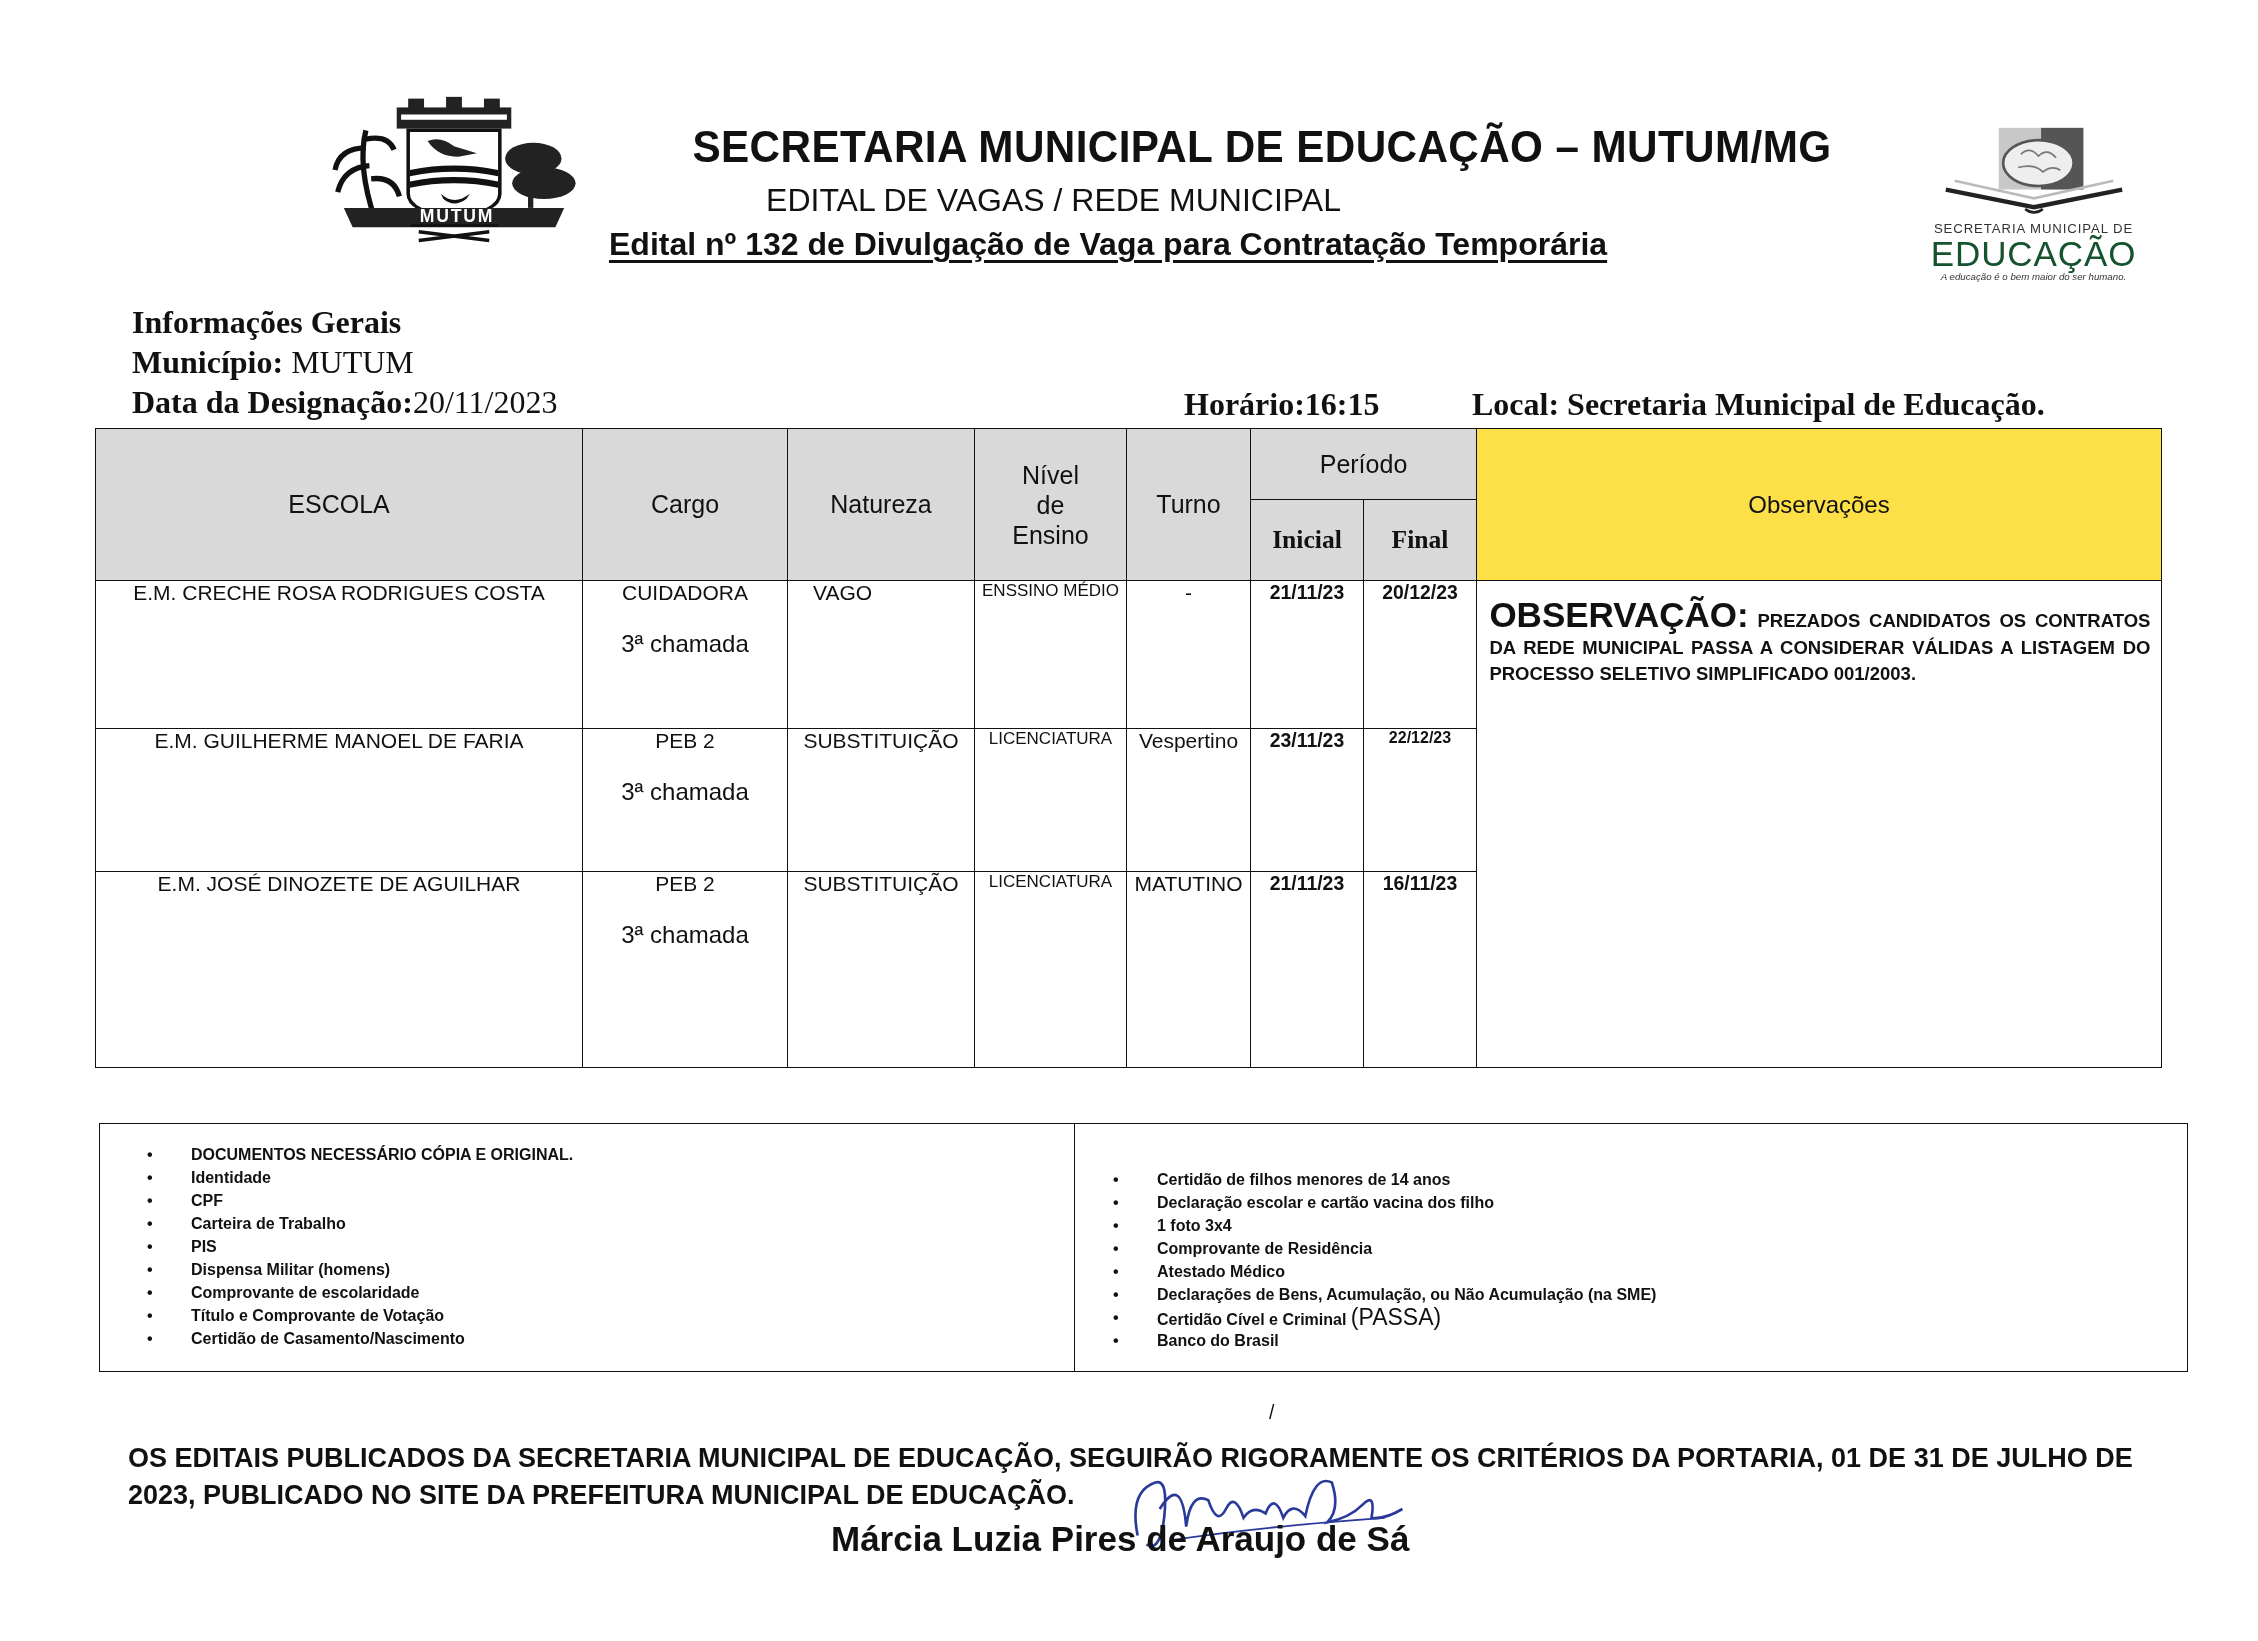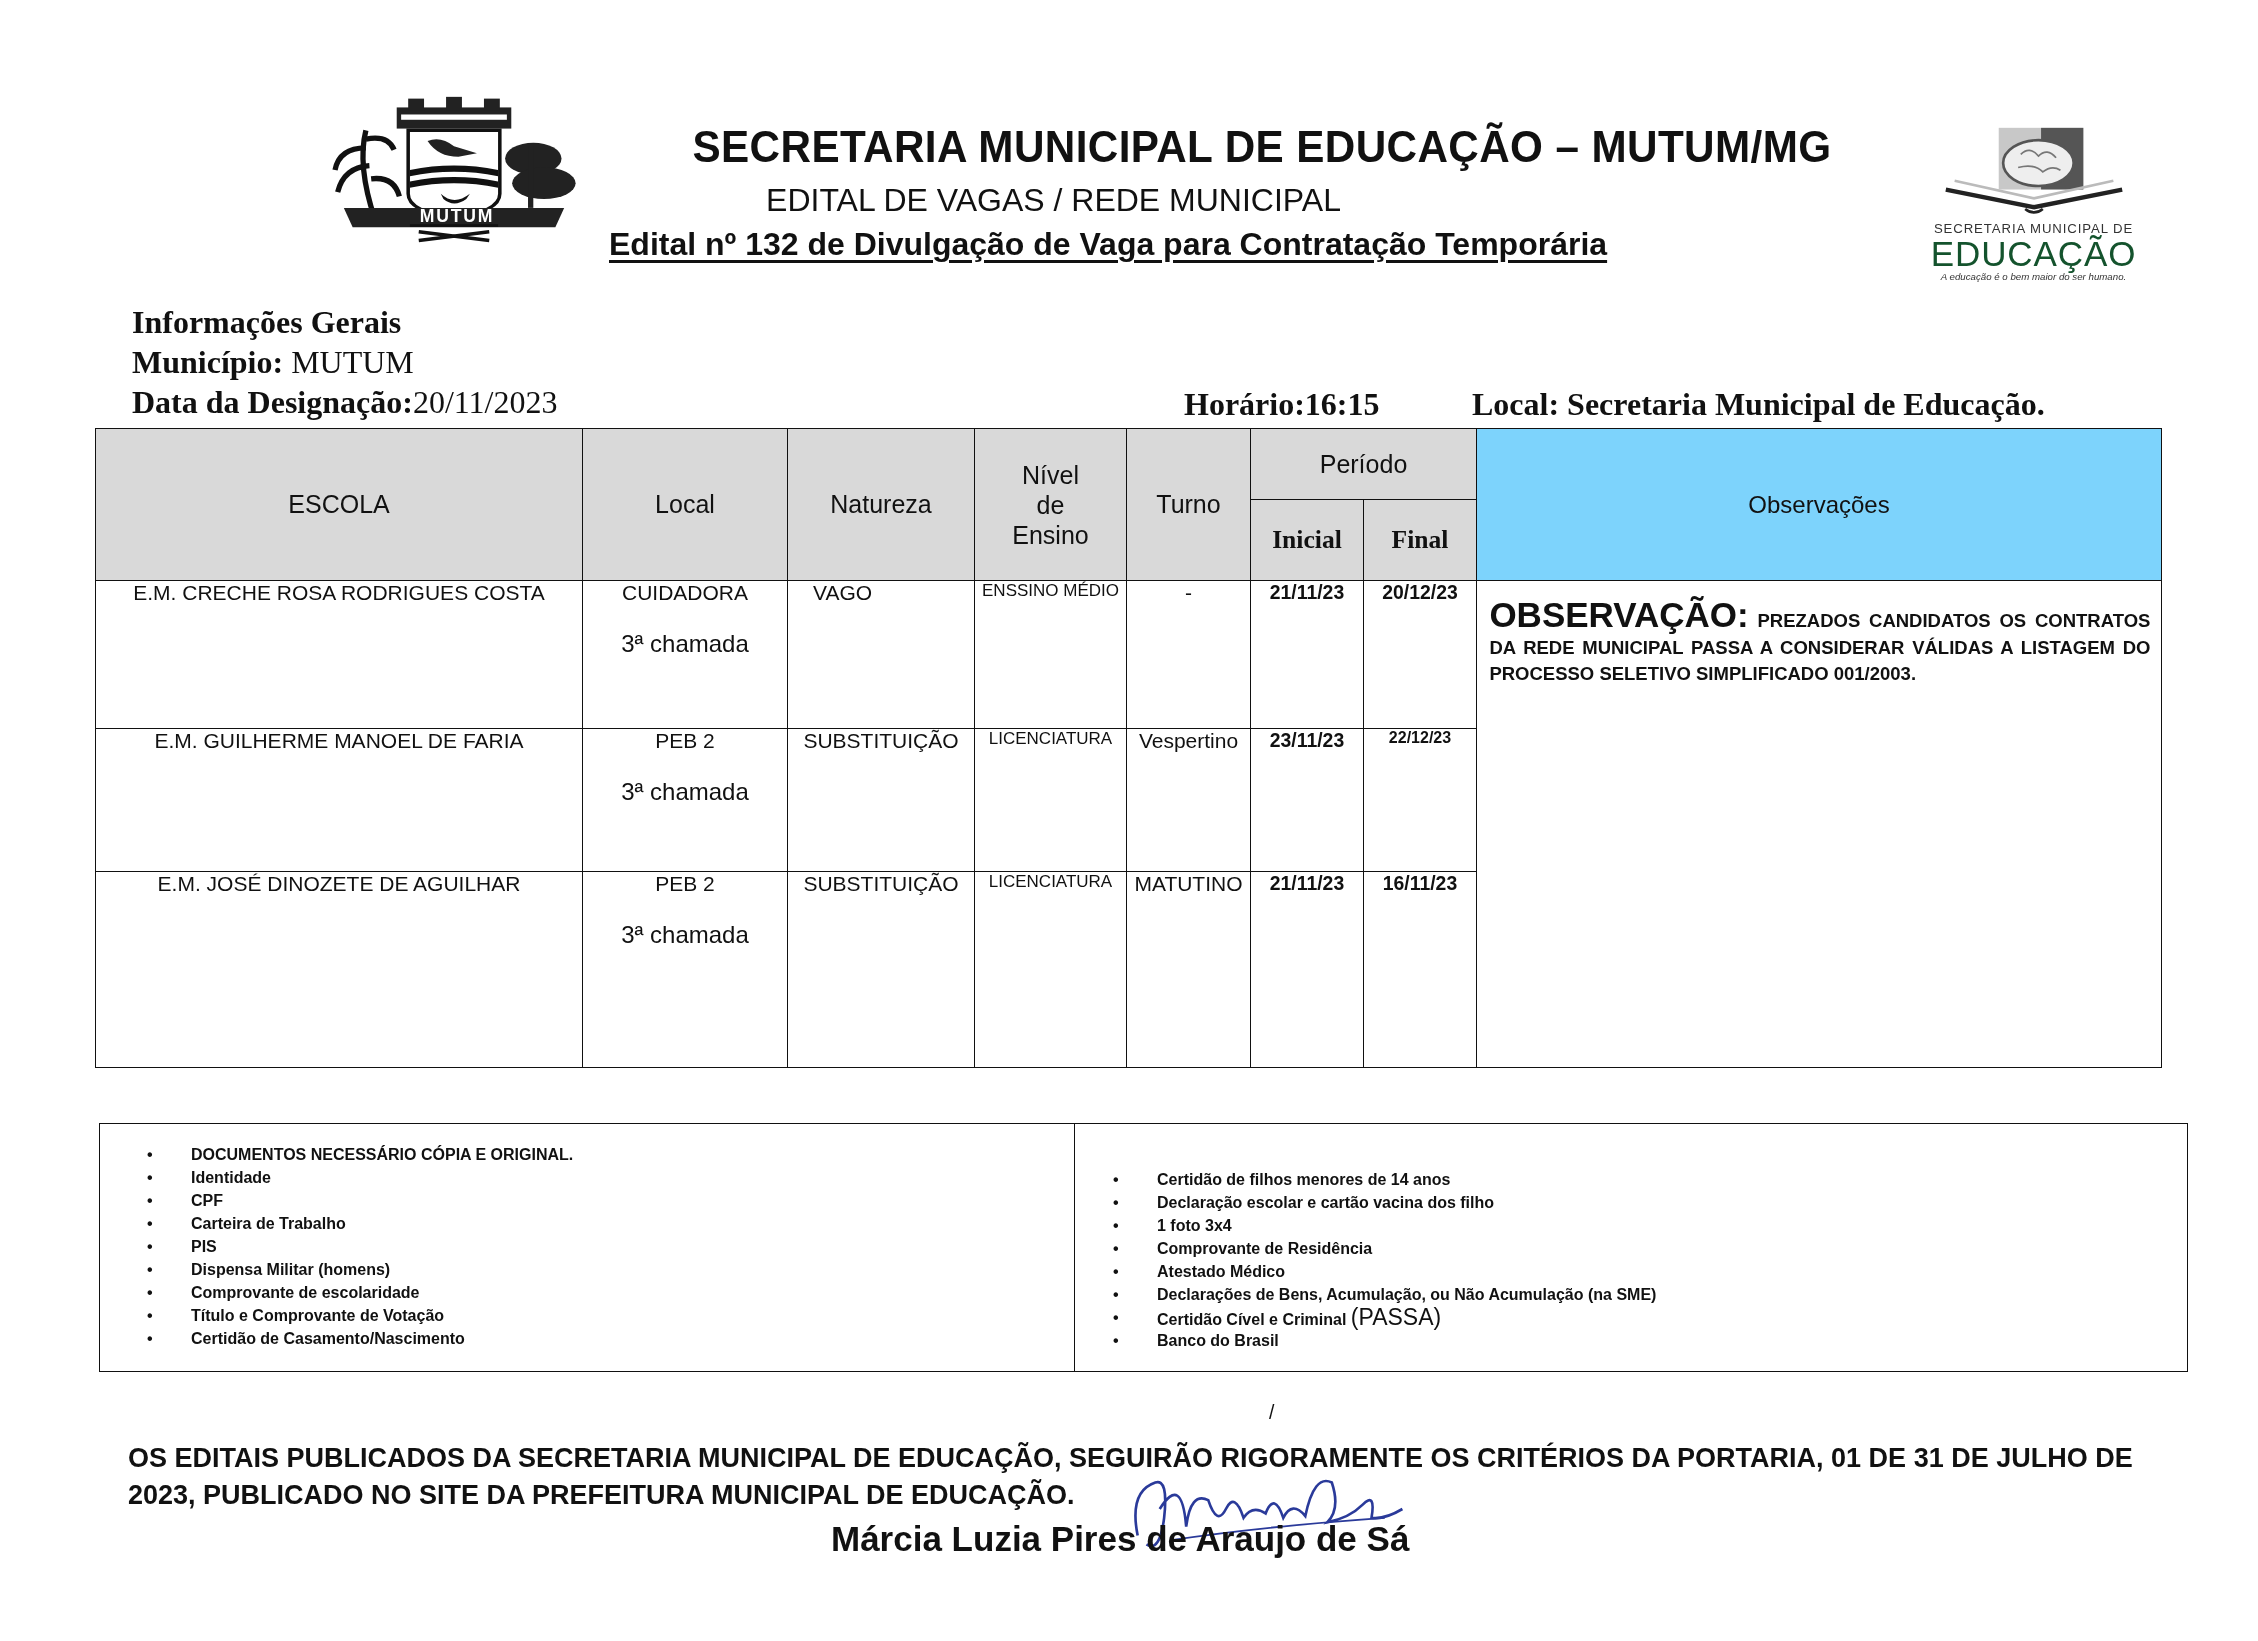--- a/index.html
+++ b/index.html
@@ -23,21 +23,21 @@
   .info-mun { left:132px; top:344px; }
   .info-data { left:132px; top:384px; }
   .info-hor { left:1184px; top:386px; }
   .info-local { left:1472px; top:386px; font-weight:bold; }
 
   
   table.vagas { position:absolute; left:95px; top:428px; width:2064px; border-collapse:collapse; table-layout:fixed; }
   table.vagas td, table.vagas th { border:1.8px solid #111; padding:0; vertical-align:top; }
   table.vagas th { background:#d9d9d9; font-weight:normal; font-size:25px; vertical-align:middle; text-align:center; }
   table.vagas th.serif { font-family:"Liberation Serif", serif; font-weight:bold; font-size:25.6px; }
-  table.vagas th.obs-h { background:#7dd3fc; font-size:24px; }
+  table.vagas th.obs-h { background:#fde047; font-size:24px; }
   table.vagas td { font-size:21px; text-align:center; padding-top:0; }
   table.vagas td .sub { font-size:24px; display:block; margin-top:25px; }
   table.vagas td.small { font-size:17px; }
   table.vagas td.bold { font-weight:bold; }
   table.vagas td.obs { text-align:left; padding:21px 10.6px 0 12.4px; }
   .obs-big { font-size:35px; font-weight:bold; }
   .obs-text { font-size:18.5px; font-weight:bold; line-height:26.5px; text-align:justify; text-align-last:left; }
 
   
   .docs { left:99px; top:1123px; width:2087px; height:247px; border:1.8px solid #111; display:flex; }
@@ -127,21 +127,21 @@
       <col style="width:187px">
       <col style="width:152px">
     <col style="width:124px">
       <col style="width:113px">
       <col style="width:113px">
       <col style="width:685px">
   </colgroup>
   <thead>
     <tr style="height:71px">
       <th rowspan="2">ESCOLA</th>
-      <th rowspan="2">Local</th>
+      <th rowspan="2">Cargo</th>
       <th rowspan="2">Natureza</th>
       <th rowspan="2" style="line-height:30px;">
         <span>Nível</span><br>
         <span>de</span><br>
         <span>Ensino</span>
       </th>
       <th rowspan="2">Turno</th>
       <th colspan="2">Período</th>
       <th rowspan="2" class="obs-h">Observações</th>
     </tr>

